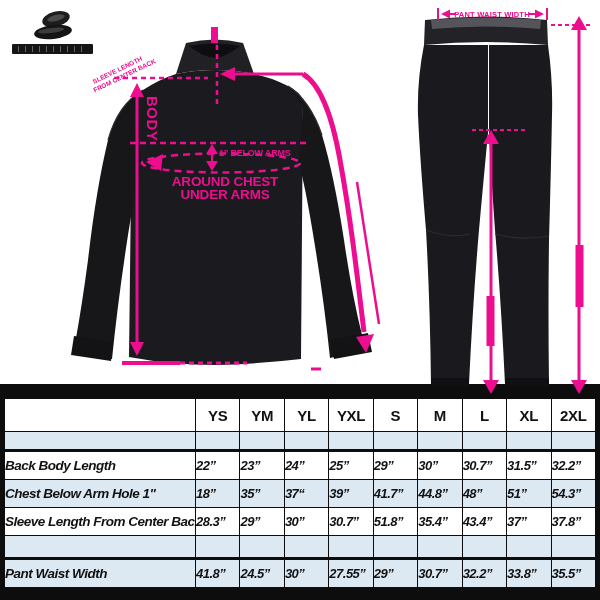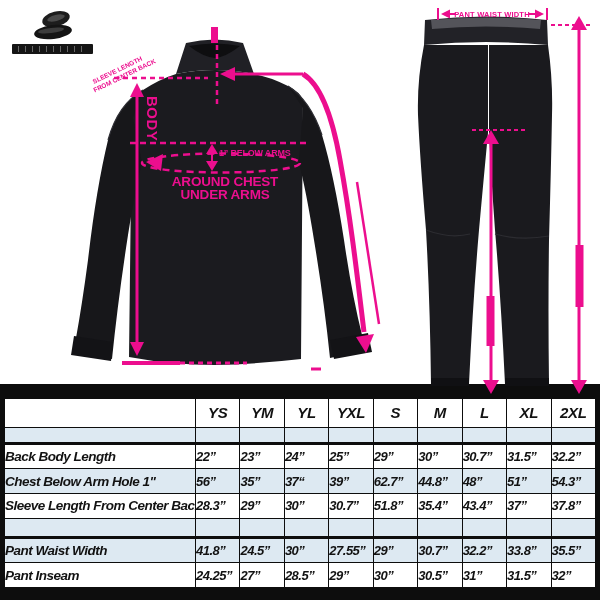--- a/index.html
+++ b/index.html
@@ -10,21 +10,21 @@
 
   
   #table-wrap{position:absolute;left:0;top:384px;width:600px;height:216px;z-index:1;
               box-sizing:border-box;background:#0d0d0d;
               border-top:14px solid #0d0d0d;border-bottom:12px solid #0d0d0d;
               border-left:4px solid #0d0d0d;border-right:4px solid #0d0d0d;}
   table.size{border-collapse:collapse;table-layout:fixed;width:100%;height:100%;
              background:#fff;}
   table.size th, table.size td{border:1.6px solid #0d0d0d;padding:0;margin:0;
              color:#121212;font-weight:bold;white-space:nowrap;overflow:hidden;}
-  table.size th{font-size:15px;text-align:center;letter-spacing:-0.3px;height:26px;font-style:italic;}
+  table.size th{font-size:15px;text-align:center;letter-spacing:-0.3px;height:26px;}
   td.rowlabel{font-size:13.5px;text-align:left;padding-left:7px;letter-spacing:-0.5px;}
   td.val{font-size:13px;text-align:left;letter-spacing:-0.5px;}
   tr.shade td{background:#dde9f2;}
   tr.spacer td{height:13px;border-bottom:3px solid #0d0d0d;background:#dde9f2;}
   tr.spacer2 td{height:16px;}
   tr.datarow td{height:22px;font-style:italic;}
 </style>
 </head>
 <body>
 
@@ -188,25 +188,25 @@
             <td class="val">24”</td>
             <td class="val">25”</td>
             <td class="val">29”</td>
             <td class="val">30”</td>
             <td class="val">30.7”</td>
             <td class="val">31.5”</td>
             <td class="val">32.2”</td>
           </tr>
           <tr class="datarow shade">
             <td class="rowlabel">Chest Below Arm Hole 1"</td>
-            <td class="val">56”</td>
+            <td class="val">18”</td>
             <td class="val">35”</td>
             <td class="val">37“</td>
             <td class="val">39”</td>
-            <td class="val">62.7”</td>
+            <td class="val">41.7”</td>
             <td class="val">44.8”</td>
             <td class="val">48”</td>
             <td class="val">51”</td>
             <td class="val">54.3”</td>
           </tr>
           <tr class="datarow">
             <td class="rowlabel">Sleeve Length From Center Back</td>
             <td class="val">28.3”</td>
             <td class="val">29”</td>
             <td class="val">30”</td>
@@ -234,29 +234,17 @@
             <td class="val">41.8”</td>
             <td class="val">24.5”</td>
             <td class="val">30”</td>
             <td class="val">27.55”</td>
             <td class="val">29”</td>
             <td class="val">30.7”</td>
             <td class="val">32.2”</td>
             <td class="val">33.8”</td>
             <td class="val">35.5”</td>
           </tr>
-          <tr class="datarow">
-            <td class="rowlabel">Pant Inseam</td>
-            <td class="val">24.25”</td>
-            <td class="val">27”</td>
-            <td class="val">28.5”</td>
-            <td class="val">29”</td>
-            <td class="val">30”</td>
-            <td class="val">30.5”</td>
-            <td class="val">31”</td>
-            <td class="val">31.5”</td>
-            <td class="val">32”</td>
-          </tr>
         </tbody>
     </table>
   </div>
 
 </div>
 
 </body></html>

